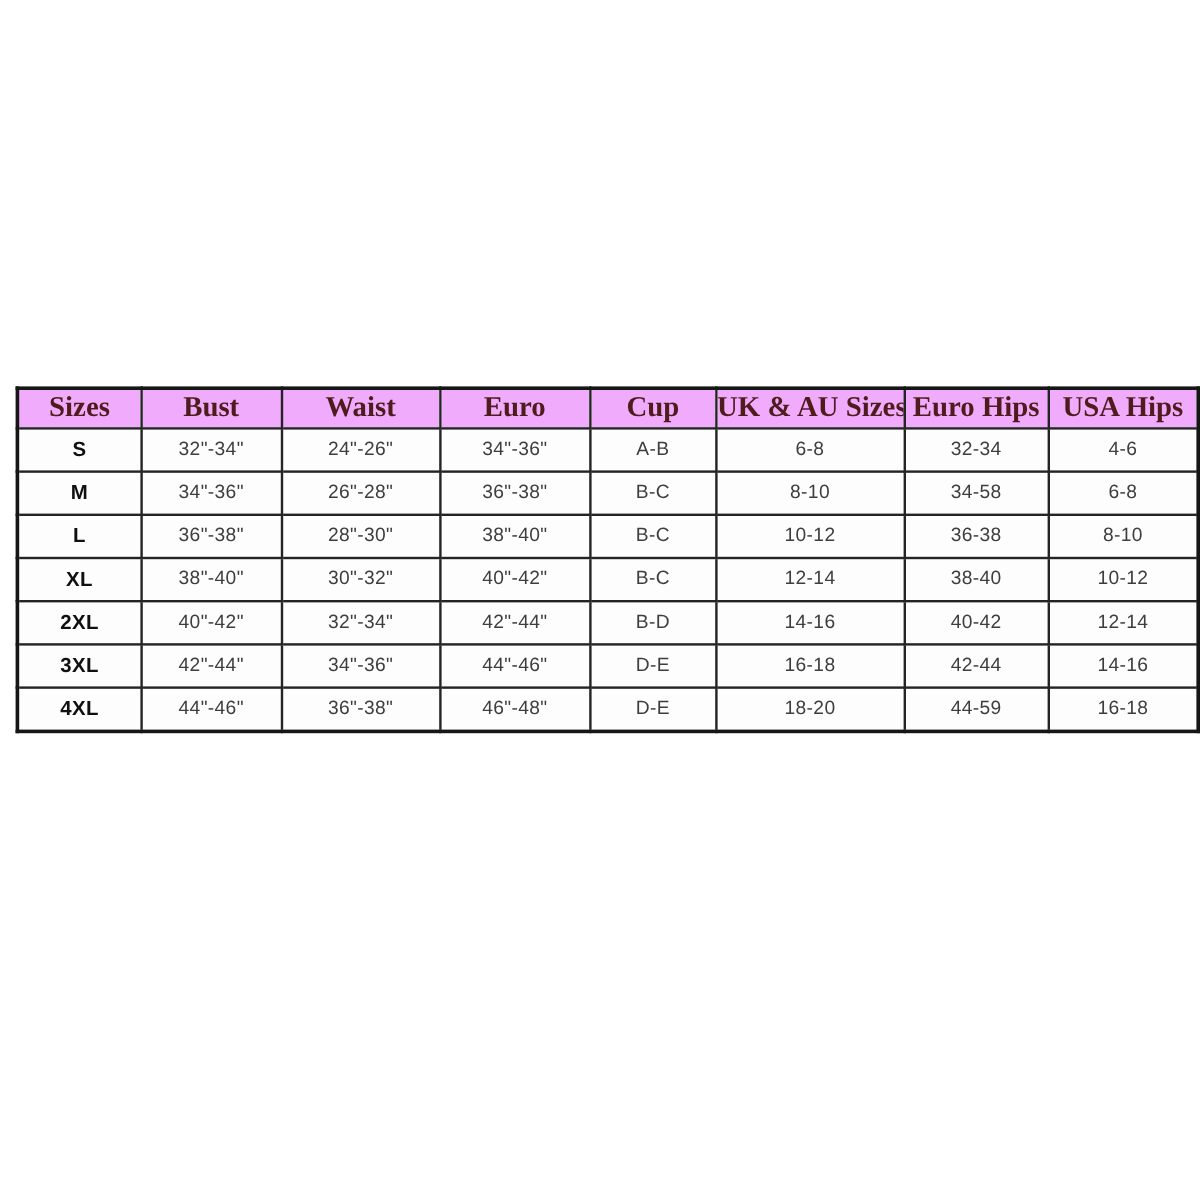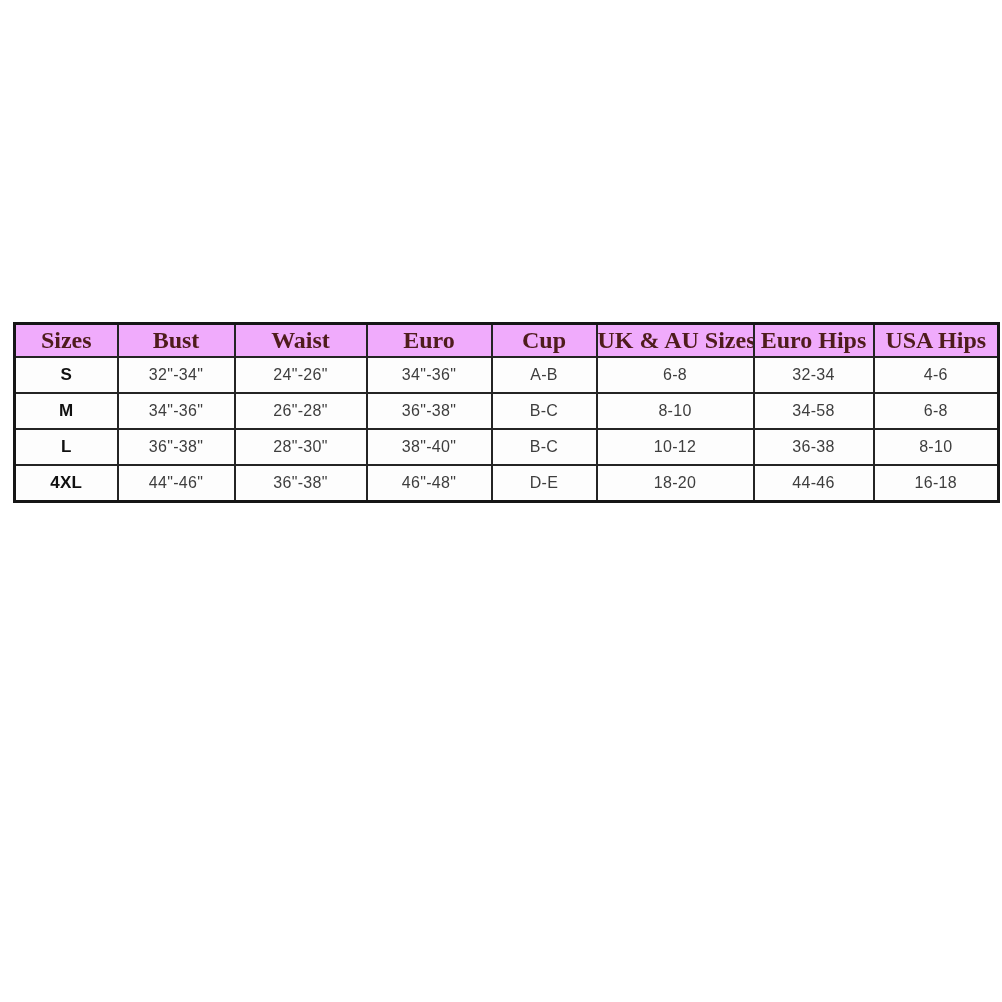--- a/index.html
+++ b/index.html
@@ -109,24 +109,54 @@
         <td class="row-label">L</td>
         <td>36"-38"</td>
         <td>28"-30"</td>
         <td>38"-40"</td>
         <td>B-C</td>
         <td>10-12</td>
         <td>36-38</td>
         <td>8-10</td>
       </tr>
       <tr>
+        <td class="row-label">XL</td>
+        <td>38"-40"</td>
+        <td>30"-32"</td>
+        <td>40"-42"</td>
+        <td>B-C</td>
+        <td>12-14</td>
+        <td>38-40</td>
+        <td>10-12</td>
+      </tr>
+      <tr>
+        <td class="row-label">2XL</td>
+        <td>40"-42"</td>
+        <td>32"-34"</td>
+        <td>42"-44"</td>
+        <td>B-D</td>
+        <td>14-16</td>
+        <td>40-42</td>
+        <td>12-14</td>
+      </tr>
+      <tr>
+        <td class="row-label">3XL</td>
+        <td>42"-44"</td>
+        <td>34"-36"</td>
+        <td>44"-46"</td>
+        <td>D-E</td>
+        <td>16-18</td>
+        <td>42-44</td>
+        <td>14-16</td>
+      </tr>
+      <tr>
         <td class="row-label">4XL</td>
         <td>44"-46"</td>
         <td>36"-38"</td>
         <td>46"-48"</td>
         <td>D-E</td>
         <td>18-20</td>
-        <td>44-46</td>
+        <td>44-59</td>
         <td>16-18</td>
       </tr>
     </tbody>
   </table>
 </div>
 
 </body></html>

